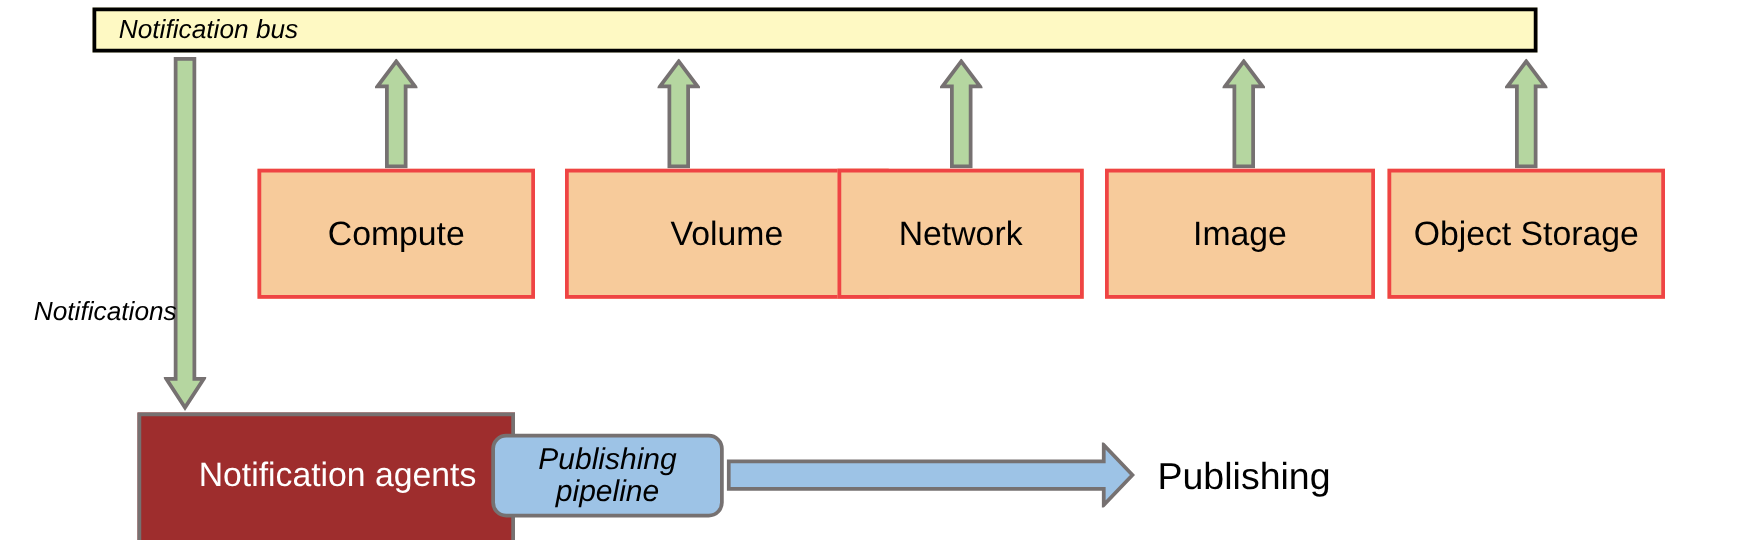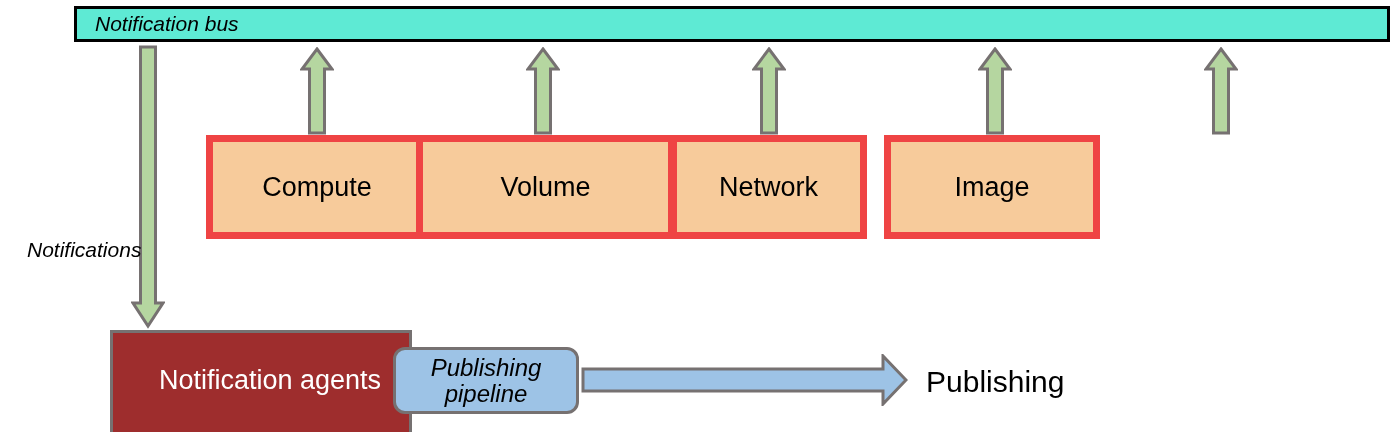--- a/index.html
+++ b/index.html
@@ -14,44 +14,44 @@
     background: #ffffff;
     font-family: "Liberation Sans", sans-serif;
     overflow: hidden;
   }
 
   
   .bus-bar {
     position: absolute;
     left: 74px;
     top: 6px;
-    width: 1316px;
+    width: 1156px;
     height: 36px;
-    background: #5eead4;
+    background: #fef9c3;
     border: 3px solid #000000;
     box-sizing: border-box;
   }
   .bus-label {
     position: absolute;
     left: 18px;
     top: 50%;
     transform: translateY(-50%);
     font-style: italic;
     font-size: 21px;
     color: #000000;
     white-space: nowrap;
   }
 
   
   .svc-box {
     position: absolute;
     top: 135px;
     height: 104px;
     background: #f7cb9b;
-    border: 7px solid #ef4444;
+    border: 3px solid #ef4444;
     box-sizing: border-box;
     display: flex;
     align-items: center;
     justify-content: center;
   }
   .svc-label {
     font-size: 27px;
     color: #000000;
     white-space: nowrap;
   }
@@ -185,28 +185,31 @@
   </div>
   <div class="up-arrow" style="left:1204px">
     <svg width="34" height="88" viewBox="0 0 34 88">
       <polygon points="17,2 32,22 24.5,22 24.5,86 9.5,86 9.5,22 2,22" fill="#b5d6a0" stroke="#767171" stroke-width="3" stroke-linejoin="miter"></polygon>
     </svg>
   </div>
 
   <div class="svc-box" style="left:206px;width:222px">
     <span class="svc-label">Compute</span>
   </div>
-  <div class="svc-box" style="left:416px;width:259px">
+  <div class="svc-box" style="left:452px;width:259px">
     <span class="svc-label">Volume</span>
   </div>
   <div class="svc-box" style="left:670px;width:197px">
     <span class="svc-label">Network</span>
   </div>
   <div class="svc-box" style="left:884px;width:216px">
     <span class="svc-label">Image</span>
+  </div>
+  <div class="svc-box" style="left:1110px;width:222px">
+    <span class="svc-label">Object Storage</span>
   </div>
 
   <div class="down-arrow">
     <svg width="34" height="284" viewBox="0 0 34 284">
       <polygon points="9.5,2 24.5,2 24.5,258 32,258 17,281 2,258 9.5,258" fill="#b5d6a0" stroke="#767171" stroke-width="3" stroke-linejoin="miter"></polygon>
     </svg>
   </div>
 
   <div class="notifications-label">Notifications</div>
 

